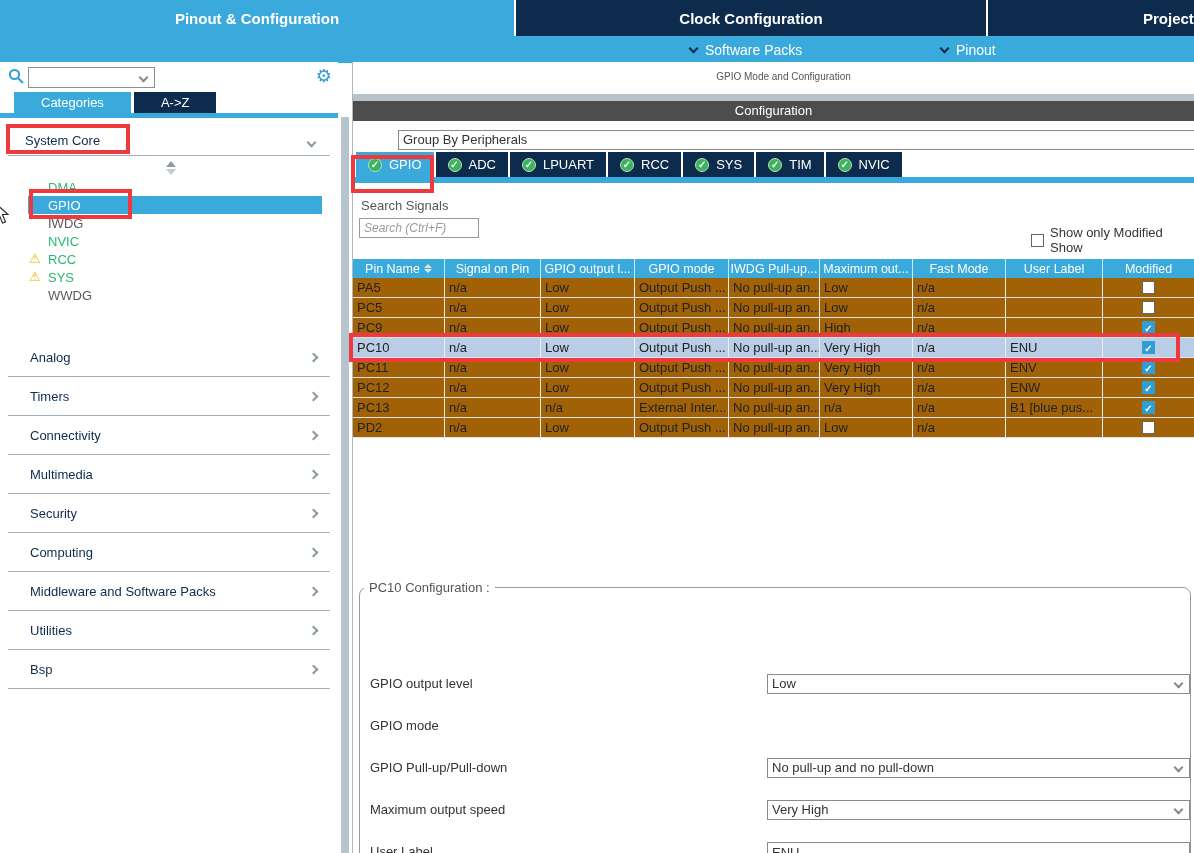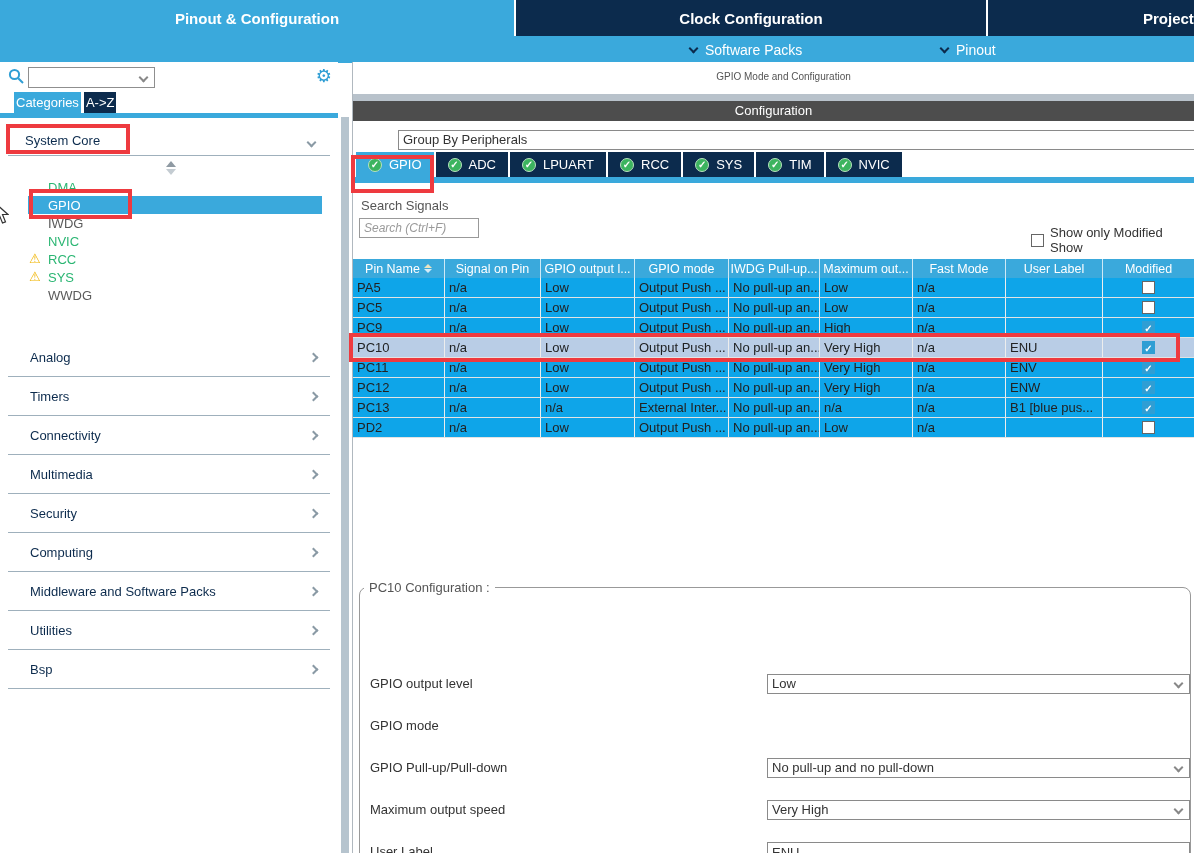--- a/index.html
+++ b/index.html
@@ -26,21 +26,21 @@
   .chev.right { transform:rotate(-45deg); }
 
   
   .sidebar { position:absolute; top:62px; left:0; width:338px; height:791px; background:#fff; }
   .search-icon-svg { position:absolute; left:8px; top:6px; }
   .combo { position:absolute; left:28px; top:5px; width:127px; height:21px; border:1px solid #8f8f8f; background:#fff; }
   .combo .chev { position:absolute; right:7px; top:6px; color:#888; }
   .gear { position:absolute; right:6px; top:2px; font-size:18px; color:#2f9ed4; line-height:24px; }
 
   .side-tabs { position:absolute; top:30px; left:14px; height:21px; display:flex; gap:3px; }
-  .side-tab { height:21px; padding:0 2px; display:flex; align-items:center; color:#fff; font-size:13px;
+  .side-tab { height:21px; padding:0 27px; display:flex; align-items:center; color:#fff; font-size:13px;
               background:var(--navy,#0c2b4d); }
   .side-tab.active { background:var(--accent,#3aa9dc); }
   .side-tabs-underline { position:absolute; top:51px; left:0; width:338px; height:5px; background:var(--accent,#3aa9dc); }
 
   .syscore-label { position:absolute; left:25px; top:71px; font-size:13px; color:var(--navy,#0c2b4d); }
   .syscore-chev { position:absolute; left:308px; top:77px; color:#8a9aa5; }
   .syscore-underline { position:absolute; left:8px; top:93px; width:322px; height:1px; background:#9fb0bc; }
   .sort-ctl { position:absolute; left:166px; top:99px; display:flex; flex-direction:column; gap:2px; align-items:center; }
   .tri-up   { width:0; height:0; border-left:5px solid transparent; border-right:5px solid transparent; border-bottom:6px solid #8f9aa3; }
   .tri-down { width:0; height:0; border-left:5px solid transparent; border-right:5px solid transparent; border-top:6px solid #c4ccd2; }
@@ -93,21 +93,21 @@
   .show-mod-label { font-size:13px; color:#333; }
 
   
   .sig-table { position:absolute; top:197px; left:0; width:842px; }
   .t-header { display:flex; height:19px; background:var(--accent,#3aa9dc); }
   .t-hcell { color:#fff; font-size:12.5px; display:flex; align-items:center; justify-content:center; gap:4px;
              border-right:1px solid rgba(255,255,255,.75); overflow:hidden; white-space:nowrap; }
   .sort-glyphs { display:flex; flex-direction:column; gap:1px; }
   .sort-glyphs .su { width:0;height:0;border-left:4px solid transparent;border-right:4px solid transparent;border-bottom:4px solid #e9e3c0; }
   .sort-glyphs .sd { width:0;height:0;border-left:4px solid transparent;border-right:4px solid transparent;border-top:4px solid #d6ecf8; }
-  .t-row { display:flex; height:20px; border-bottom:1px solid #e3e3e3; background:#0ea5e9; }
+  .t-row { display:flex; height:20px; border-bottom:1px solid #e3e3e3; background:#a16207; }
   .t-row.selected { background:var(--selrow,#b9cde6); }
   .t-cell { font-size:13px; color:#222; padding-left:4px; line-height:19px; border-right:1px solid #ededed;
             overflow:hidden; white-space:nowrap; }
   .t-cell.center { display:flex; align-items:center; justify-content:center; padding-left:0; }
 
   
   .pin-cfg { position:absolute; top:518px; left:6px; width:832px; height:300px;
              border:1px solid #999; border-radius:8px; }
   .pin-cfg legend { margin-left:4px; padding:0 5px; font-size:13px; color:#555; }
   .field-label { position:absolute; left:10px; font-size:13px; color:#333; line-height:20px; }

